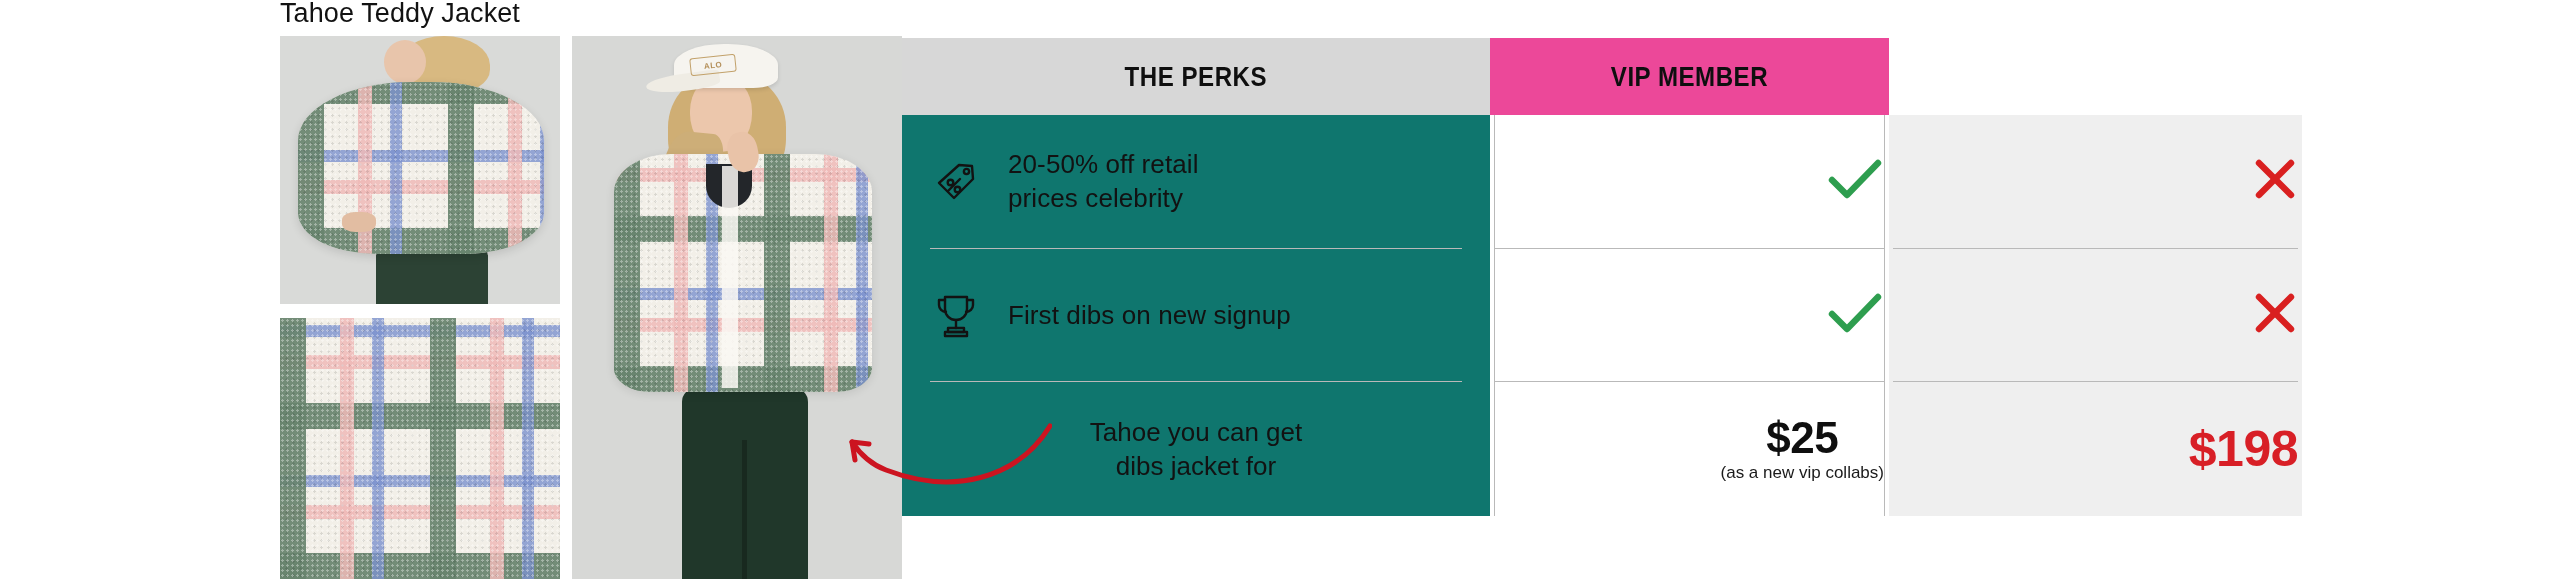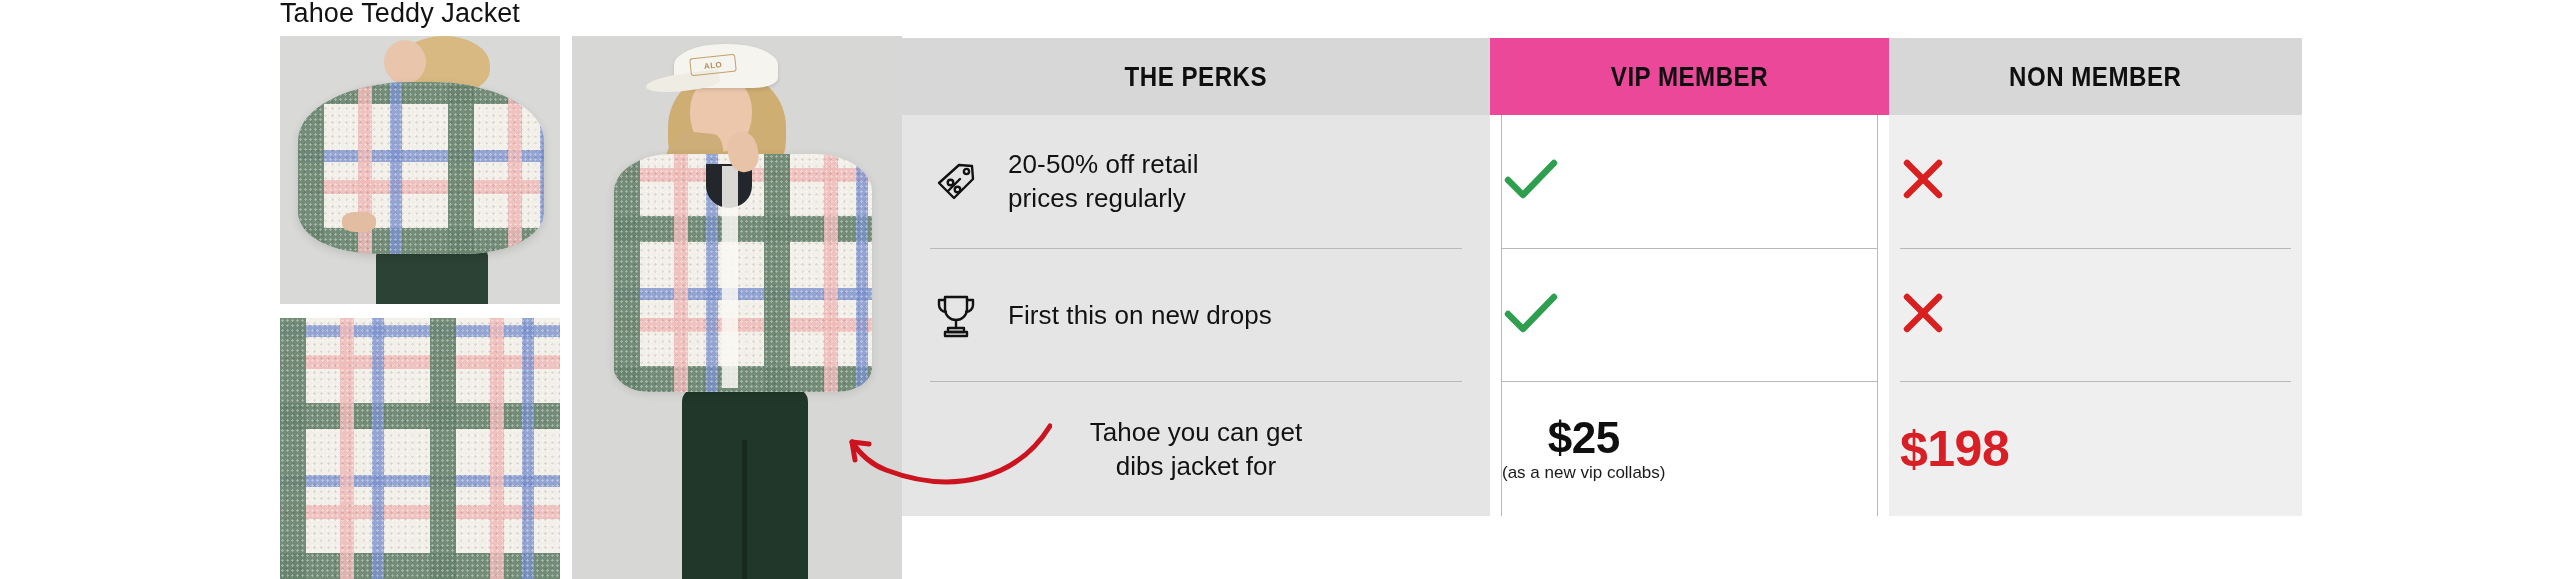--- a/index.html
+++ b/index.html
@@ -272,31 +272,31 @@
     display: flex;
     flex: 1 1 0;
     min-height: 0;
   }
   .trow:not(:last-child) .cell-inner { border-bottom: 1px solid #b9b9b9; }
 
   .cell {
     display: flex;
     align-items: stretch;
   }
-  .cell-perks { flex: 0 0 588px; background: #e5e5e5; }
+  .cell-perks { flex: 0 0 588px; background: #0f766e; }
   .cell-vip   { flex: 0 0 399px; background: #ffffff; }
   .cell-non   { flex: 0 0 413px; background: #efefef; }
   .cell-vip .cell-inner { border-left: 1px solid #b9b9b9; border-right: 1px solid #b9b9b9; }
 
   .cell-inner {
     flex: 1 1 auto;
     display: flex;
     align-items: center;
-    justify-content: flex-start;
-    margin: 0 11px;
+    justify-content: flex-end;
+    margin: 0 4px;
     box-sizing: border-box;
   }
   .cell-perks .cell-inner { margin: 0 28px; justify-content: flex-start; }
 
   .perk-row-content {
     display: flex;
     align-items: center;
     gap: 26px;
   }
   .perk-icon {
@@ -410,41 +410,38 @@
 
 <div id="perks-table">
 
   <div class="table-header">
     <div class="col-perks th-cell th-wrap">
       <span class="th">THE PERKS</span>
     </div>
     <div class="col-vip th-cell th-wrap">
       <span class="th">VIP MEMBER</span>
     </div>
-    <div class="col-non th-cell th-wrap">
-      <span class="th">NON MEMBER</span>
-    </div>
   </div>
 
   <div class="table-body">
 
     <div class="trow">
       <div class="cell cell-perks">
         <div class="cell-inner">
           <div class="perk-row-content">
             <span class="perk-icon">
               <svg width="48" height="48" viewBox="0 0 48 48" fill="none" stroke="#121212" stroke-width="2.4" stroke-linecap="round" stroke-linejoin="round">
                 <path d="M7 26 L22 41 L41 22 L40 9 L27 8 Z"></path>
                 <circle cx="34.5" cy="14.5" r="2.6"></circle>
                 <circle cx="18.5" cy="25.5" r="2.8"></circle>
                 <circle cx="25.5" cy="32.5" r="2.8"></circle>
                 <line x1="16" y1="34" x2="28" y2="22"></line>
               </svg>
             </span>
-            <span class="perk-text"><span>20-50% off retail</span><br><span>prices regularly</span></span>
+            <span class="perk-text"><span>20-50% off retail</span><br><span>prices celebrity</span></span>
           </div>
         </div>
       </div>
       <div class="cell cell-vip">
         <div class="cell-inner">
           <span class="mark-check">
             <svg width="58" height="46" viewBox="0 0 58 46" fill="none" stroke="#2E9E4F" stroke-width="6.4" stroke-linecap="round" stroke-linejoin="round">
               <path d="M6 24 L21 39 L52 7"></path>
             </svg>
           </span>
@@ -469,21 +466,21 @@
             <span class="perk-icon">
               <svg width="46" height="48" viewBox="0 0 46 48" fill="none" stroke="#121212" stroke-width="2.4" stroke-linecap="round" stroke-linejoin="round">
                 <path d="M12 6 H34 V18 a11 11 0 0 1 -22 0 Z"></path>
                 <path d="M12 9 H6 v5 a7 7 0 0 0 7 7"></path>
                 <path d="M34 9 h6 v5 a7 7 0 0 1 -7 7"></path>
                 <line x1="23" y1="29" x2="23" y2="37"></line>
                 <rect x="15" y="37" width="16" height="4"></rect>
                 <rect x="12" y="41" width="22" height="4"></rect>
               </svg>
             </span>
-            <span class="perk-text"><span>First this on new drops</span><br></span>
+            <span class="perk-text"><span>First dibs on new signup</span><br></span>
           </div>
         </div>
       </div>
       <div class="cell cell-vip">
         <div class="cell-inner">
           <span class="mark-check">
             <svg width="58" height="46" viewBox="0 0 58 46" fill="none" stroke="#2E9E4F" stroke-width="6.4" stroke-linecap="round" stroke-linejoin="round">
               <path d="M6 24 L21 39 L52 7"></path>
             </svg>
           </span>

